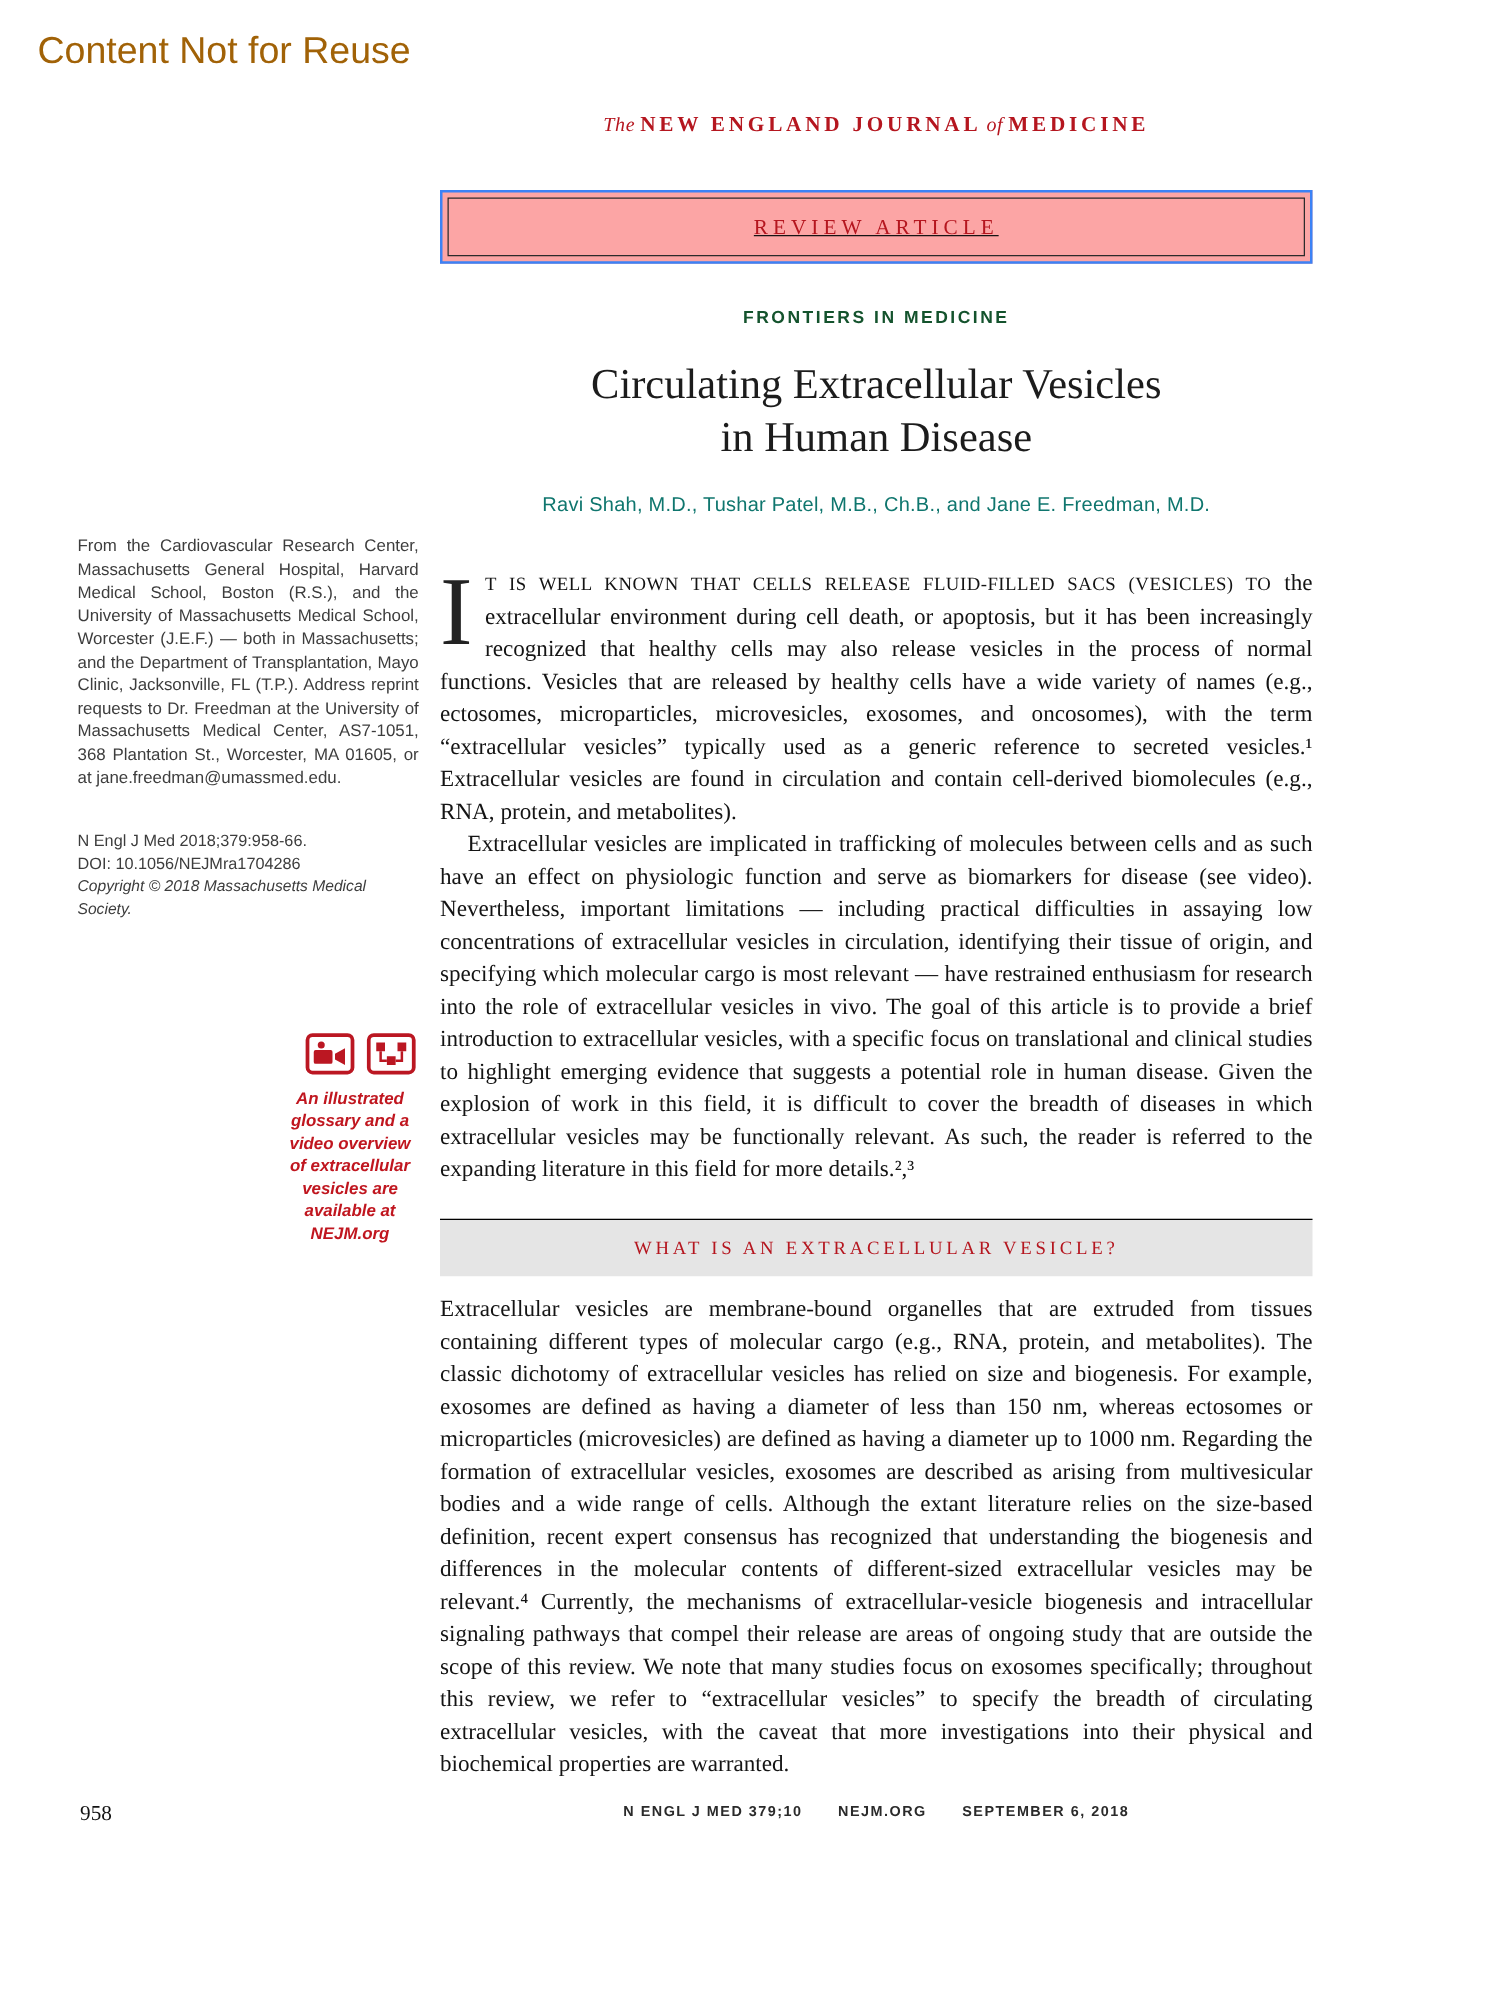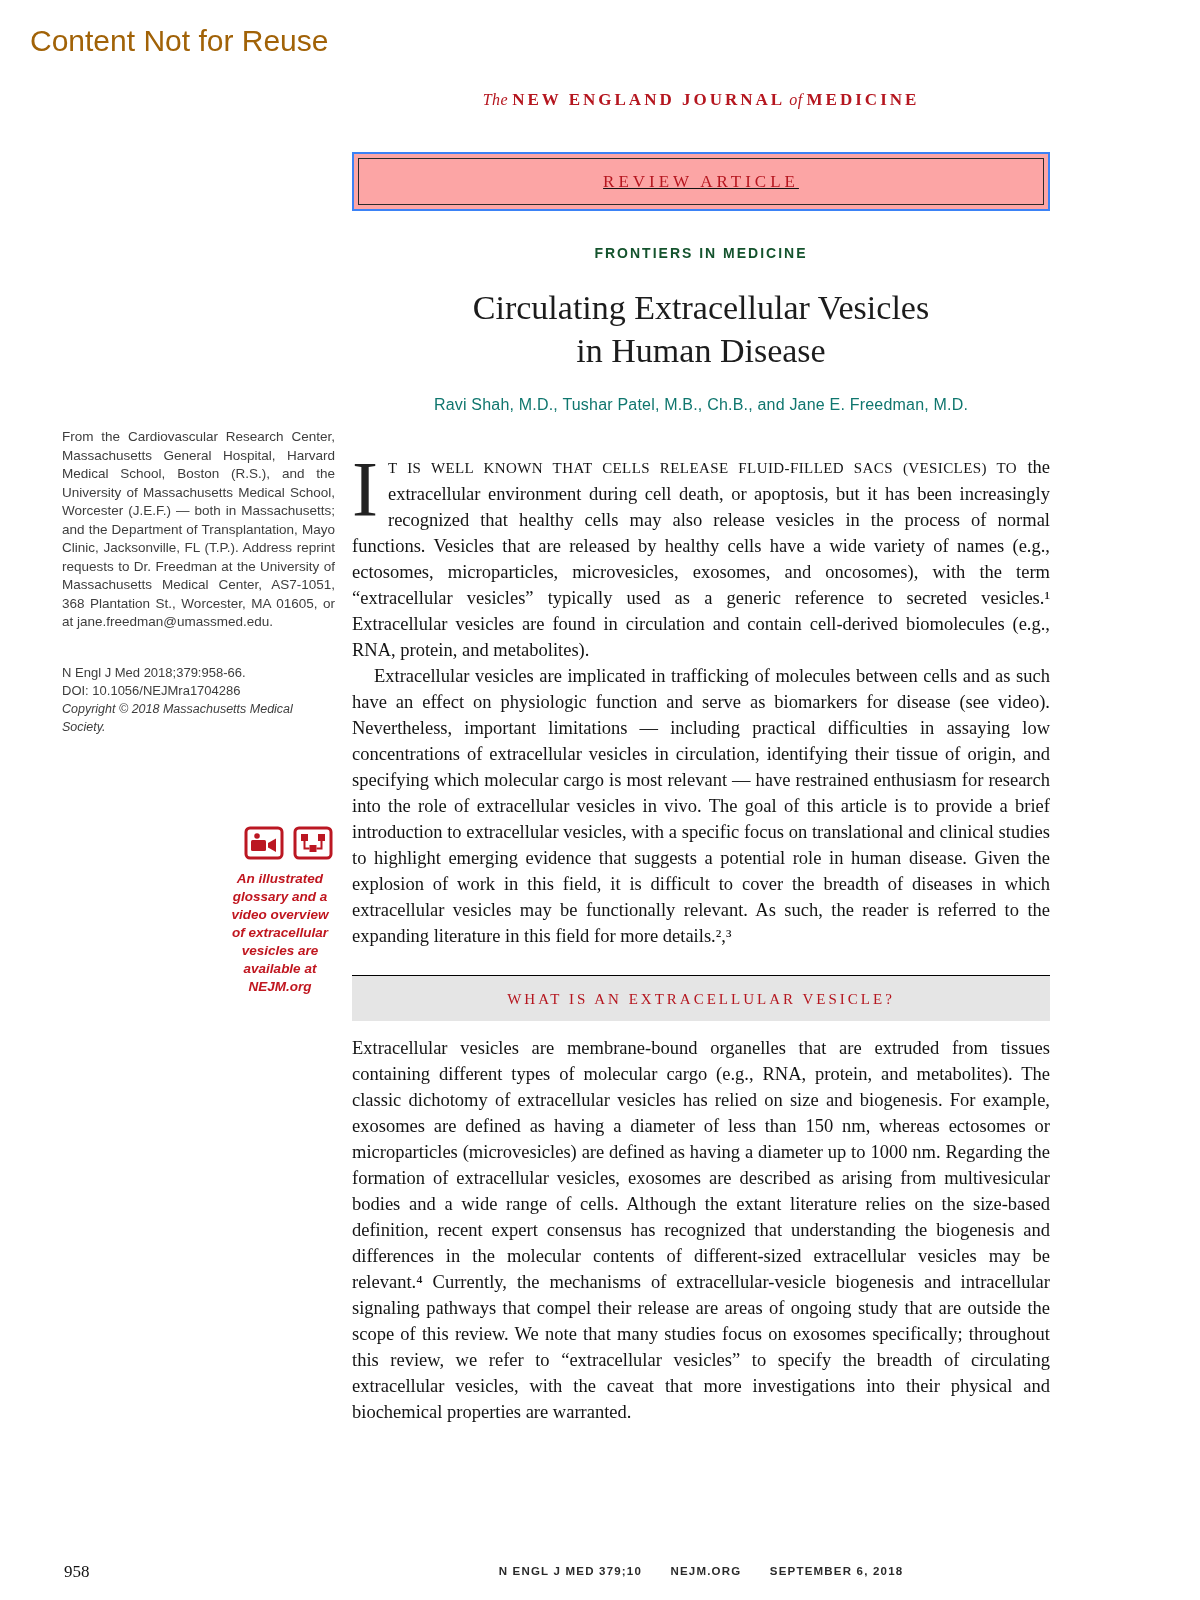--- a/index.html
+++ b/index.html
@@ -169,21 +169,21 @@
     color: #c0161f;
     font-weight: bold;
     font-style: italic;
     font-size: 13.5px;
     line-height: 18px;
   }
 
   
   .footer {
     position: absolute;
-    top: 1562px;
+    top: 1441px;
     left: 0;
     width: 964px;
     height: 30px;
   }
   .page-num {
     position: absolute;
     left: 64px;
     top: 0;
     font-size: 17px;
     color: #111;

